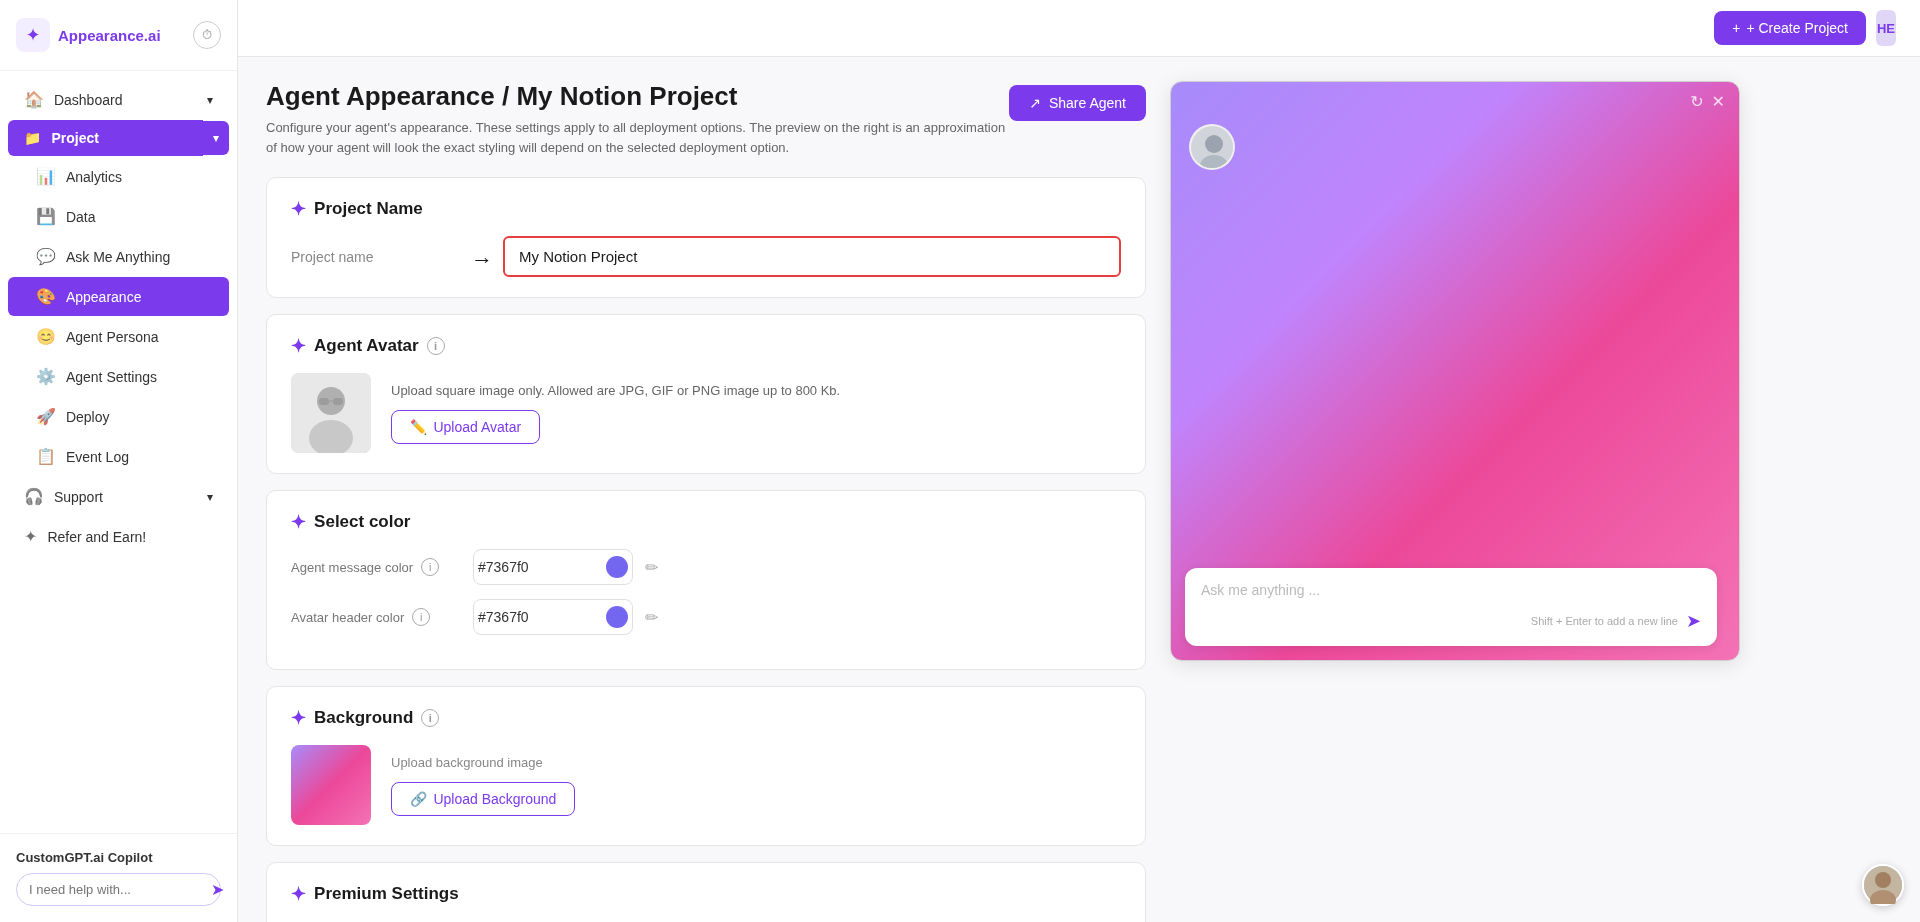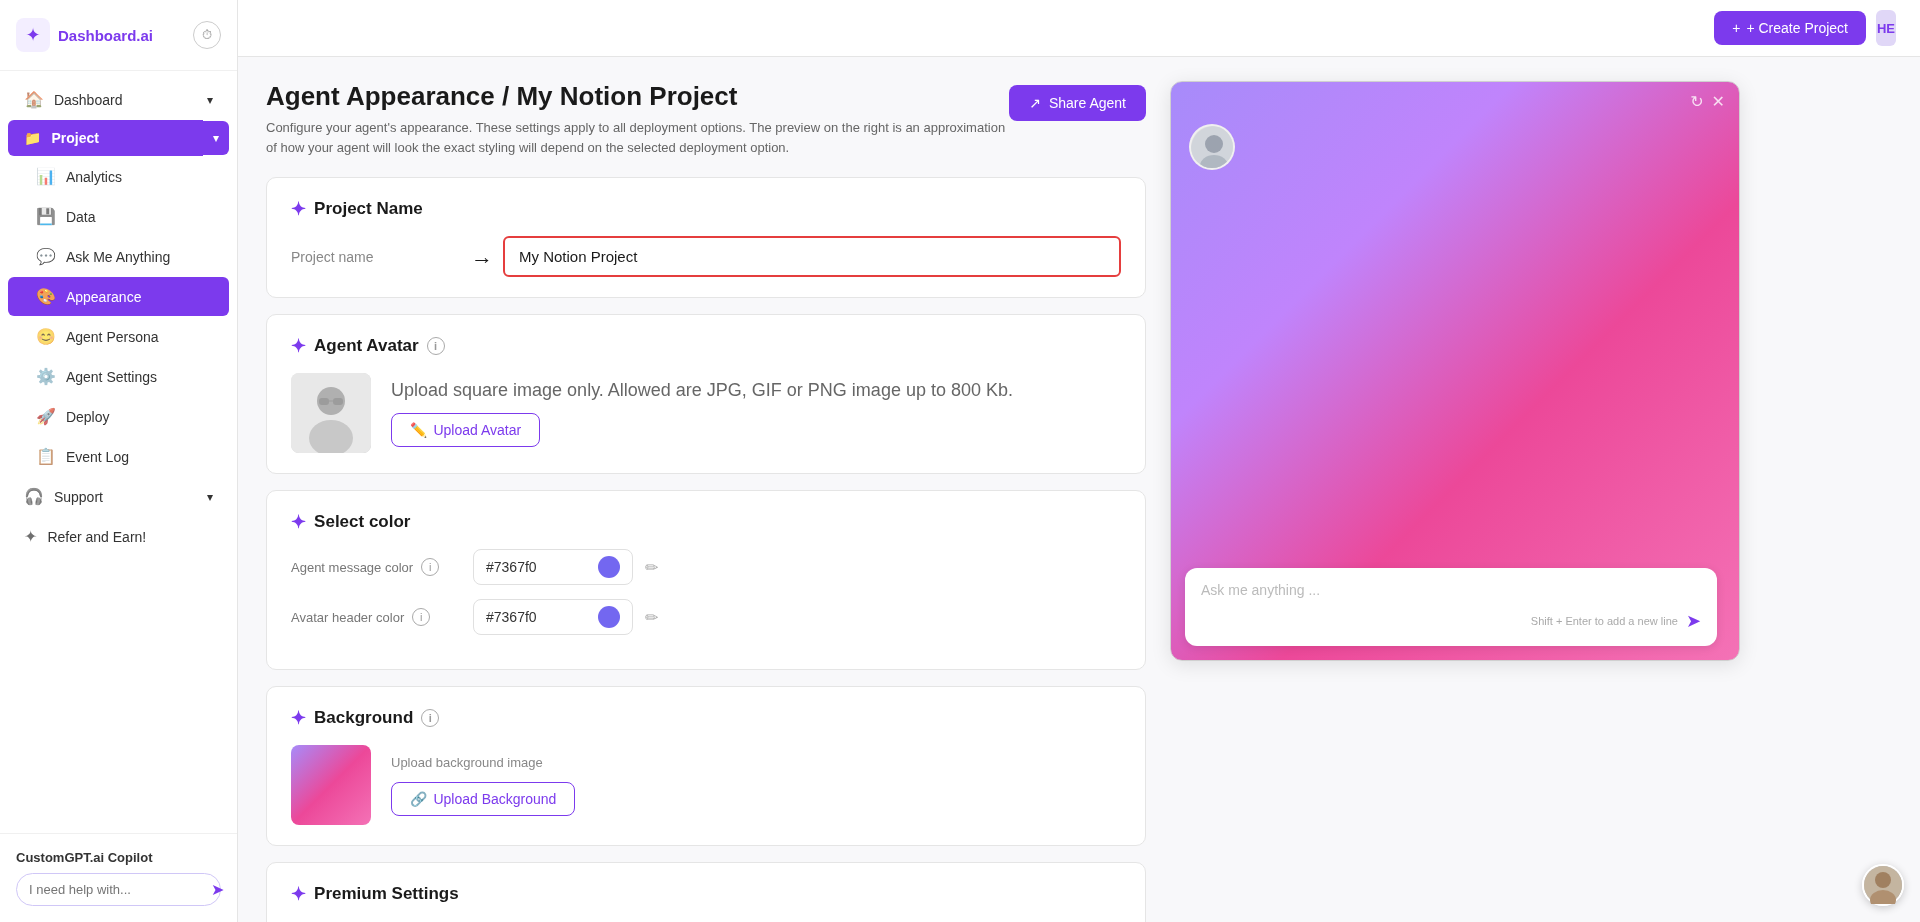--- a/index.html
+++ b/index.html
@@ -175,42 +175,42 @@
       width: 80px; height: 80px;
       background: linear-gradient(135deg, #e8e8e8, #c8c8c8);
       border-radius: 8px;
       display: flex; align-items: center; justify-content: center;
       font-size: 32px;
     }
     .avatar-info {
       flex: 1;
     }
     .avatar-info p {
-      font-size: 18px; color: #666; margin-bottom: 12px;
+      font-size: 13px; color: #666; margin-bottom: 12px;
     }
     .upload-avatar-btn {
       border: 1.5px solid #7c3aed; color: #7c3aed;
       background: #fff; border-radius: 8px;
       padding: 8px 18px; font-size: 14px;
       cursor: pointer; display: flex; align-items: center; gap: 6px;
     }
 
     
     .color-row {
       display: flex; align-items: center; gap: 12px;
       margin-bottom: 14px;
     }
     .color-label {
       font-size: 13px; color: #777; min-width: 170px;
       display: flex; align-items: center; gap: 4px;
     }
     .color-input-wrap {
       display: flex; align-items: center; gap: 8px;
       border: 1.5px solid #e0e0e0; border-radius: 8px;
-      padding: 6px 12px; background: #fff; width: 160px;
+      padding: 6px 4px; background: #fff; width: 160px;
     }
     .color-value { font-size: 14px; color: #333; flex: 1; }
     .color-dot {
       width: 22px; height: 22px; border-radius: 50%;
       background: #7367f0;
     }
     .edit-color-icon { font-size: 16px; color: #aaa; cursor: pointer; }
 
     
     .bg-row {
@@ -310,21 +310,21 @@
 </head>
 <body>
 
 <div class="sidebar">
   <div class="sidebar-logo">
 
     <svg width="34" height="34" viewBox="0 0 34 34">
       <rect width="34" height="34" rx="8" fill="#f3eeff"></rect>
       <text x="17" y="23" text-anchor="middle" font-size="18" fill="#7c3aed">✦</text>
     </svg>
-    <span class="logo-text">Dashboard.ai</span>
+    <span class="logo-text">Appearance.ai</span>
     <div class="sidebar-clock">⏱</div>
   </div>
 
   <div class="sidebar-nav">
 
     <div class="nav-item">
       <span class="nav-icon">🏠</span>
       <span>Dashboard</span>
       <span class="chevron">▾</span>
     </div>

